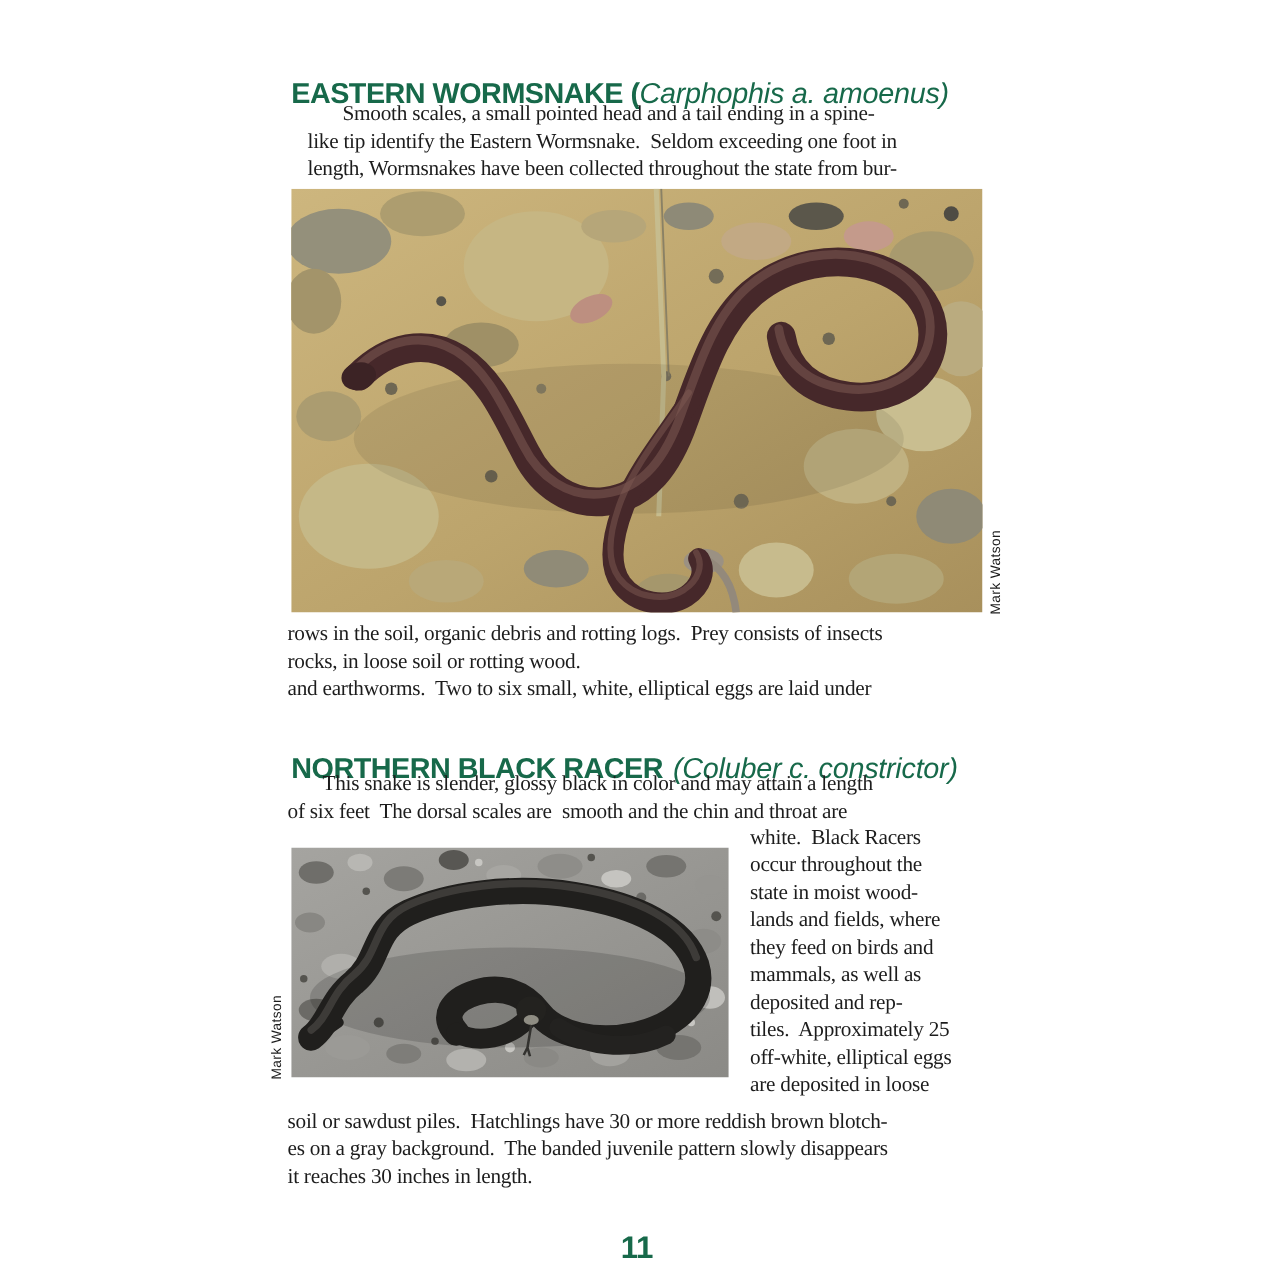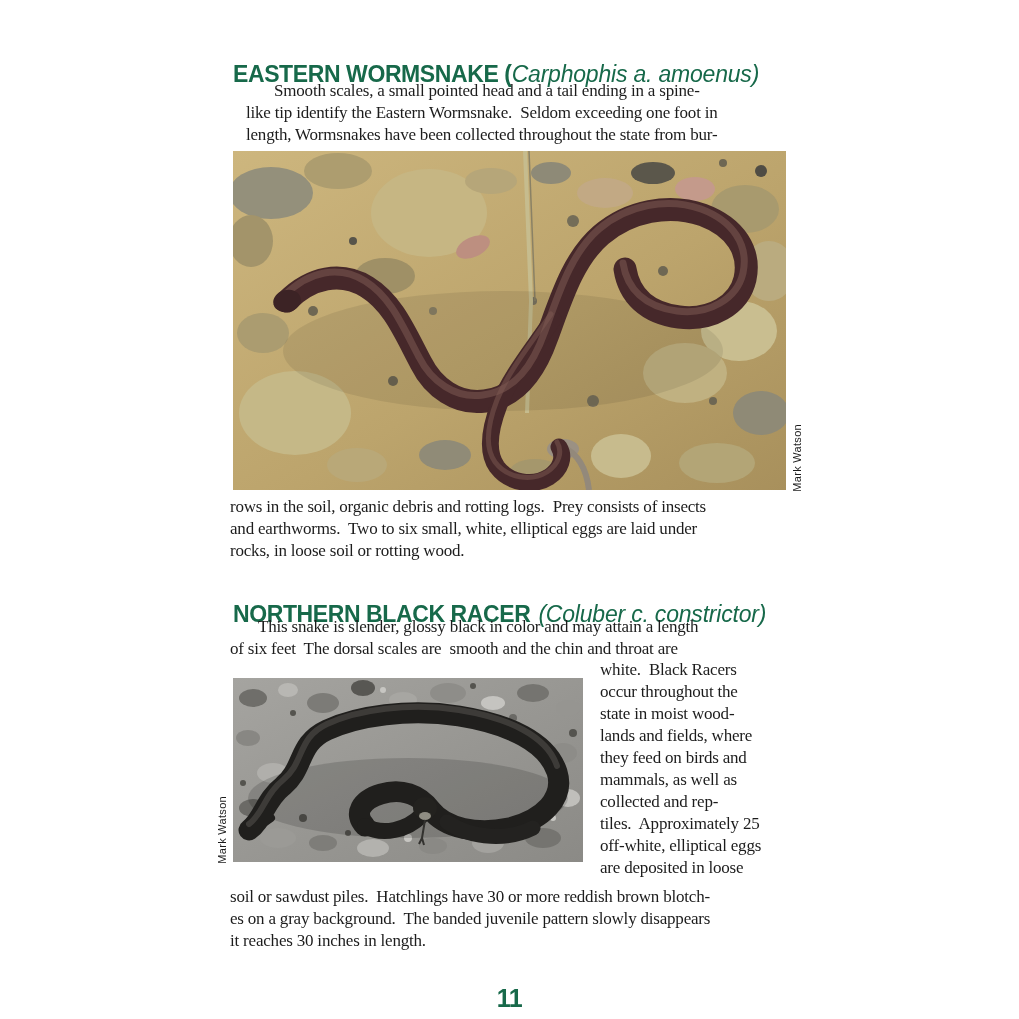--- a/index.html
+++ b/index.html
@@ -110,21 +110,21 @@
         <path d="M 54 150 C 78 126 108 120 134 136 C 160 152 172 182 188 212 C 200 236 224 254 252 250 C 284 246 302 220 314 186 C 328 148 340 108 368 84 C 396 60 436 52 470 64 C 502 76 518 100 512 128 C 506 154 478 170 446 166 C 414 162 396 144 392 118" stroke="#46282a" stroke-width="23" fill="none" stroke-linecap="round"></path>
         <path d="M 320 168 C 300 198 278 224 266 254 C 256 280 254 302 264 316 C 276 332 300 336 316 326 C 328 318 332 306 326 296" stroke="#46282a" stroke-width="17" fill="none" stroke-linecap="round"></path>
         <path d="M 54 150 C 78 126 108 120 134 136 C 160 152 172 182 188 212 C 200 236 224 254 252 250 C 284 246 302 220 314 186 C 328 148 340 108 368 84 C 396 60 436 52 470 64 C 502 76 518 100 512 128 C 506 154 478 170 446 166 C 414 162 396 144 392 118" stroke="#7d5a52" stroke-width="7" fill="none" stroke-linecap="round" opacity="0.55" transform="translate(-2,-6)"></path>
         <path d="M 320 168 C 300 198 278 224 266 254 C 256 280 254 302 264 316 C 276 332 300 336 316 326 C 328 318 332 306 326 296" stroke="#7d5a52" stroke-width="5" fill="none" stroke-linecap="round" opacity="0.5" transform="translate(-2,-5)"></path>
         <ellipse cx="54" cy="150" rx="14" ry="11" fill="#3c2325" transform="rotate(-15 54 150)"></ellipse>
       </g>
     </svg>
     <span class="credit">Mark Watson</span>
   </figure>
 
-  <div class="para" id="para1b"><div>rows in the soil, organic debris and rotting logs.  Prey consists of insects</div><div>and earthworms.  Two to six small, white, elliptical eggs are laid under</div><div>rocks, in loose soil or rotting wood.</div></div>
+  <div class="para" id="para1b"><div>rows in the soil, organic debris and rotting logs.  Prey consists of insects</div><div>rocks, in loose soil or rotting wood.</div><div>and earthworms.  Two to six small, white, elliptical eggs are laid under</div></div>
 
   <h1 class="h" id="h-racer"><span>NORTHERN BLACK RACER</span><span class="sci gap">(Coluber c. constrictor)</span></h1>
 
   <div class="para indent" id="para2"><div>This snake is slender, glossy black in color and may attain a length</div><div>of six feet  The dorsal scales are  smooth and the chin and throat are</div></div>
 
   <figure class="photo photo2" style="margin:0;">
     <svg width="350" height="184" viewBox="0 0 350 184">
       <defs>
         <linearGradient id="bg2" x1="0" y1="0" x2="1" y2="1">
           <stop offset="0" stop-color="#a5a4a0"></stop>
@@ -174,19 +174,19 @@
         <path d="M 16 152 C 30 142 32 122 50 108 C 72 90 64 66 94 52 C 124 38 176 30 226 38 C 276 46 314 64 324 94" stroke="#514f4b" stroke-width="6" fill="none" stroke-linecap="round" opacity="0.6" transform="translate(0,-6)"></path>
         <path d="M 132 148 C 150 158 174 152 188 138" stroke="#201f1d" stroke-width="16" fill="none" stroke-linecap="round"></path>
         <ellipse cx="192" cy="130" rx="12" ry="11" fill="#23221f"></ellipse>
         <ellipse cx="192" cy="138" rx="6" ry="4" fill="#8f8d83"></ellipse>
         <path d="M 192 142 L 189 160 M 189 160 L 186 166 M 189 160 L 191 167" stroke="#33322f" stroke-width="2" fill="none"></path>
       </g>
     </svg>
     <span class="credit">Mark Watson</span>
   </figure>
 
-  <div class="para" id="wrapcol"><div>white.  Black Racers</div><div>occur throughout the</div><div>state in moist wood-</div><div>lands and fields, where</div><div>they feed on birds and</div><div>mammals, as well as</div><div>collected and rep-</div><div>tiles.  Approximately 25</div><div>off-white, elliptical eggs</div><div>are deposited in loose</div></div>
+  <div class="para" id="wrapcol"><div>white.  Black Racers</div><div>occur throughout the</div><div>state in moist wood-</div><div>lands and fields, where</div><div>they feed on birds and</div><div>mammals, as well as</div><div>deposited and rep-</div><div>tiles.  Approximately 25</div><div>off-white, elliptical eggs</div><div>are deposited in loose</div></div>
 
   <div class="para" id="para3"><div>soil or sawdust piles.  Hatchlings have 30 or more reddish brown blotch-</div><div>es on a gray background.  The banded juvenile pattern slowly disappears</div><div>it reaches 30 inches in length.</div></div>
 
   <div class="pagenum">11</div>
 
 </div>
 
 </body></html>

